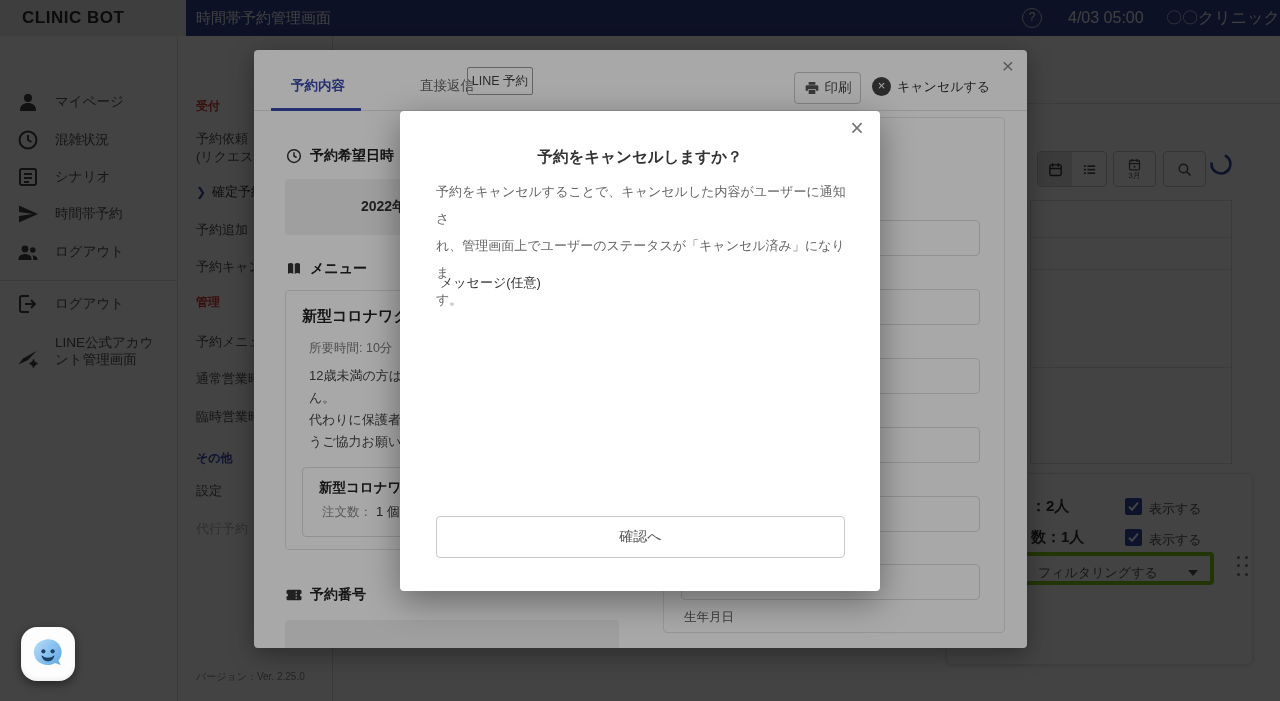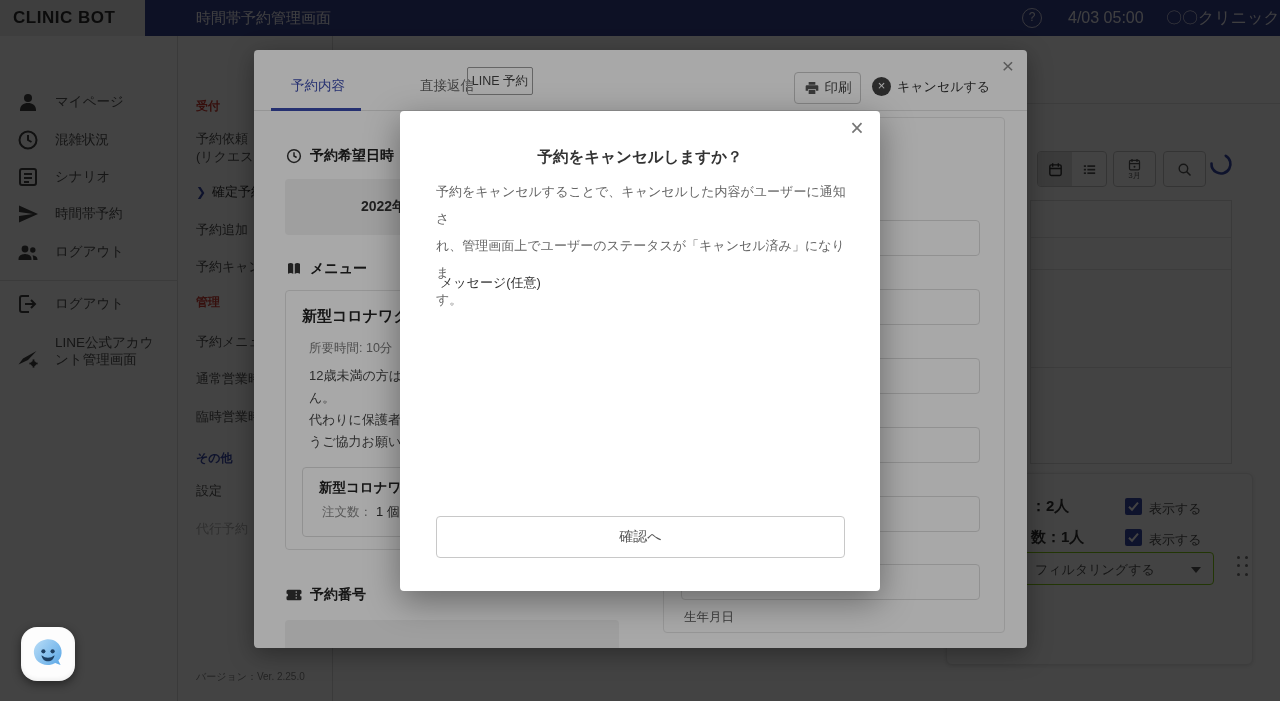--- a/index.html
+++ b/index.html
@@ -2,22 +2,22 @@
 <html><head>
 <meta charset="utf-8">
 <style>
   * { margin:0; padding:0; box-sizing:border-box; }
   html,body { width:1280px; height:701px; overflow:hidden; }
   body { font-family:"Liberation Sans","DejaVu Sans",sans-serif; background:#fff; }
   .screen { position:relative; width:1280px; height:701px; overflow:hidden; background:#fff; }
 
   
   .topbar { position:absolute; left:0; top:0; width:1280px; height:36px; background:#36418f; z-index:1; }
-  .logo { position:absolute; left:0; top:0; width:145px; height:36px; background:#ececec; color:#2f2f2f;
-          font-weight:bold; font-size:17px; line-height:36px; padding-left:13px; letter-spacing:.5px; }
+  .logo { position:absolute; left:0; top:0; width:186px; height:36px; background:#ececec; color:#2f2f2f;
+          font-weight:bold; font-size:17px; line-height:36px; padding-left:22px; letter-spacing:.5px; }
   .tb-title { position:absolute; left:196px; top:0; height:36px; line-height:36px; color:rgba(255,255,255,.92); font-size:15px; }
   .tb-help { position:absolute; left:1022px; top:8px; width:20px; height:20px; border:1.5px solid rgba(255,255,255,.75);
              border-radius:50%; color:rgba(255,255,255,.85); font-size:12px; text-align:center; line-height:17px; cursor:pointer; }
   .tb-time { position:absolute; left:1068px; top:0; height:36px; line-height:36px; color:rgba(255,255,255,.92); font-size:16px; }
   .tb-clinic { position:absolute; left:1166px; top:0; height:36px; line-height:36px; color:rgba(255,255,255,.92); font-size:16px; cursor:pointer; }
 
   
   .sidebar1 { position:absolute; left:0; top:36px; width:178px; height:665px; background:#fff; border-right:1px solid #ddd; z-index:1;padding-left:44px; }
   .s1-item { position:absolute; left:0; width:178px; height:38px; cursor:pointer; }
   .s1-icon { position:absolute; left:16px; top:7px; width:24px; height:24px; color:#424242; }
@@ -45,42 +45,42 @@
   .spinner { position:absolute; left:1209px; top:152px; width:24px; height:24px; z-index:1; }
   .bg-table { position:absolute; left:1030px; top:200px; width:202px; height:264px; border:1px solid #ddd; z-index:1; }
   .bg-table .rowline { position:absolute; left:0; width:100%; height:1px; background:#e3e3e3; }
 
   .bg-panel { position:absolute; left:946px; top:473px; width:307px; height:192px; background:#fff; border:1px solid #e8e8e8;
               border-radius:6px; box-shadow:0 1px 4px rgba(0,0,0,.12); z-index:1; }
   .count-frag { position:absolute; left:84px; font-size:15px; font-weight:bold; color:#333; white-space:nowrap; }
   .chk { position:absolute; left:178px; width:17px; height:17px; background:#3949ab; border-radius:2px; cursor:pointer; }
   .chk svg { width:17px; height:17px; display:block; }
   .chk-label { position:absolute; left:202px; font-size:13px; color:#555; }
-  .filter-select { position:absolute; left:74px; top:78px; width:193px; height:33px; border:1px solid #84cc16; border-radius:4px;
+  .filter-select { position:absolute; left:74px; top:78px; width:193px; height:33px; border:4px solid #84cc16; border-radius:4px;
                    background:#fff; cursor:pointer; }
   .filter-text { position:absolute; left:13px; top:8px; font-size:13px; color:#555; white-space:nowrap; }
   .caret { position:absolute; right:12px; top:14px; width:0; height:0; border-left:5px solid transparent;
            border-right:5px solid transparent; border-top:6px solid #555; }
   .drag-dots { position:absolute; left:290px; top:82px; width:16px; height:22px; display:grid;
                grid-template-columns:5px 5px; grid-gap:3px; cursor:grab; }
   .drag-dots span { width:3px; height:3px; border-radius:50%; background:#777; }
 
   .birth-label { position:absolute; font-size:12.5px; color:#555; }
 
   
   .overlay1 { position:absolute; inset:0; background:rgba(0,0,0,.60); z-index:10; }
   .overlay2 { position:absolute; inset:0; background:rgba(0,0,0,.34); z-index:30; }
 
   
   .modal1 { position:absolute; left:254px; top:50px; width:773px; height:598px; background:#fff; border-radius:4px;
             box-shadow:0 6px 24px rgba(0,0,0,.35); z-index:20; overflow:hidden; }
   .m1-close { position:absolute; left:742px; top:4px; width:24px; height:24px; font-size:21px; color:#888; text-align:center;
               line-height:24px; cursor:pointer; }
   .tab { position:absolute; top:27px; font-size:13.5px; cursor:pointer; }
-  .tab.active { color:#3949ab; font-weight:normal; }
+  .tab.active { color:#3949ab; font-weight:bold; }
   .tab.plain { color:#666;margin-left:41px; }
   .tab-underline { position:absolute; left:17px; top:58px; width:90px; height:3px; background:#3949ab; }
   .tab-badge { position:absolute; left:213px; top:17px; width:66px; height:28px; border:1px solid #999; border-radius:2px;
                font-size:12.5px; color:#444; text-align:center; line-height:26px; cursor:pointer; }
   .m1-divider { position:absolute; left:0; top:60px; width:773px; height:1px; background:#e2e2e2; }
   .btn-print { position:absolute; left:540px; top:22px; width:67px; height:32px; border:1px solid #c9c9c9; border-radius:4px;
                background:#fff; display:flex; align-items:center; justify-content:center; gap:5px; font-size:13.5px; color:#444; cursor:pointer; }
   .btn-print svg { width:16px; height:16px; color:#555; }
   .cancel-act { position:absolute; left:618px; top:27px; display:flex; align-items:center; gap:6px; cursor:pointer; }
   .cancel-circ { width:19px; height:19px; border-radius:50%; background:#424242; color:#fff; font-size:13px; text-align:center; line-height:18px; }

